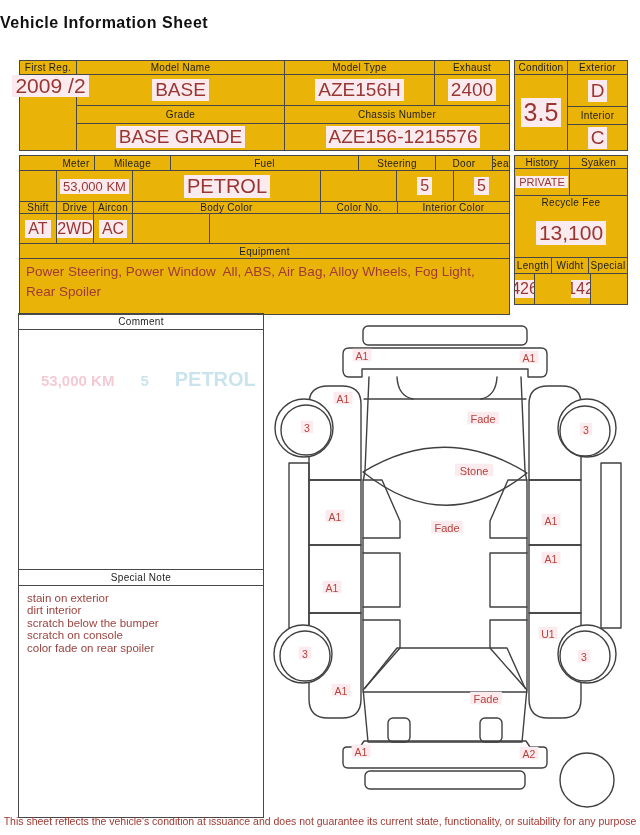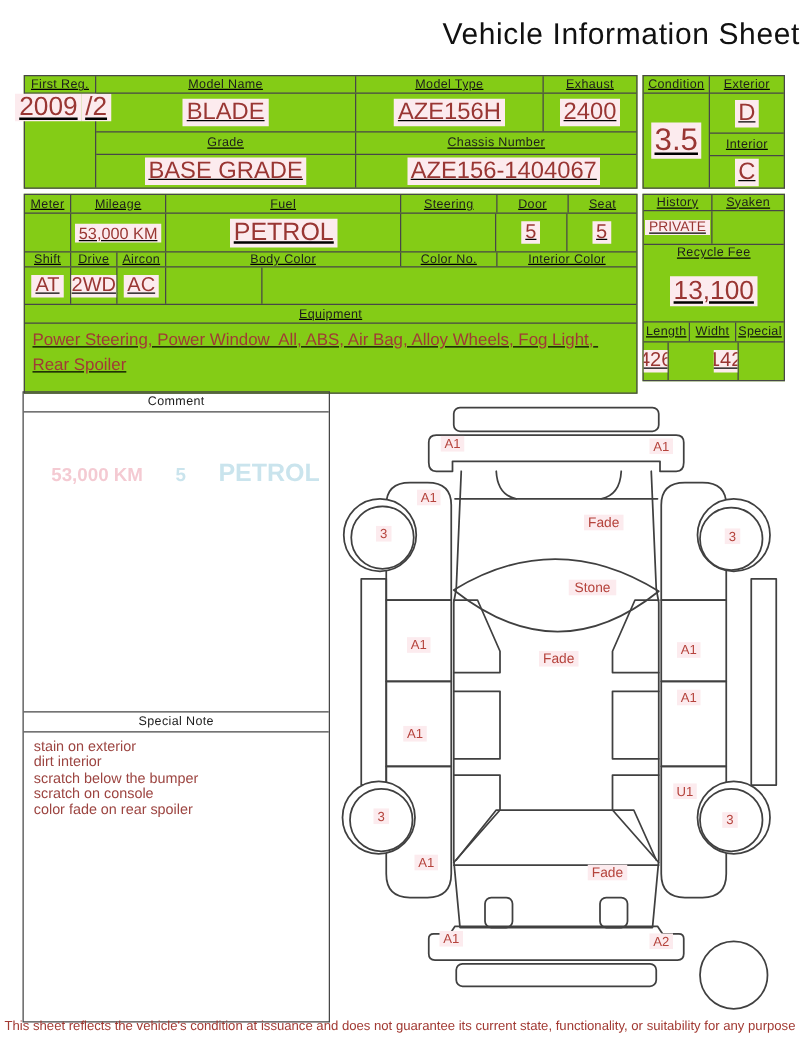--- a/index.html
+++ b/index.html
@@ -1,21 +1,21 @@
 <!DOCTYPE html>
 <html><head>
 <meta charset="utf-8">
 <style>
   html,body{margin:0;padding:0;background:#ffffff;}
   .page{position:relative;width:640px;height:835px;background:#ffffff;
         font-family:"Liberation Sans",sans-serif;overflow:hidden;}
-  .title{position:absolute;left:0;top:14px;width:100%;text-align:right;
-         font-size:24px;font-weight:400;color:#111;letter-spacing:.5px;}
+  .title{position:absolute;left:0;top:14px;width:100%;text-align:left;
+         font-size:16px;font-weight:700;color:#111;letter-spacing:.5px;}
   
-  .tbl{position:absolute;border:1.7px solid #474747;box-sizing:border-box;background:#84cc16;text-decoration:underline;}
+  .tbl{position:absolute;border:1.7px solid #474747;box-sizing:border-box;background:#eab308;}
   .row{display:flex;box-sizing:border-box;}
   .c{box-sizing:border-box;display:flex;align-items:center;justify-content:center;
      overflow:hidden;white-space:nowrap;}
   .br{border-right:1.3px solid #474747;}
   .bb{border-bottom:1.3px solid #474747;}
   .bt{border-top:1.3px solid #474747;}
   .hdr{font-size:10px;color:#1d1d1d;letter-spacing:.3px;}
   .red{color:#993633;}
   .hl{background:#fcebee;padding:0 3px;white-space:nowrap;}
   .v13{font-size:13px;} .v16{font-size:16px;} .v19{font-size:19px;}
@@ -57,39 +57,39 @@
       </div>
     </div>
     <div class="colflex" style="width:434px;">
       <div class="row bb" style="height:14px;">
         <div class="c hdr br" style="width:208px;">Model Name</div>
         <div class="c hdr br" style="width:150px;">Model Type</div>
         <div class="c hdr" style="flex:1;">Exhaust</div>
       </div>
       <div class="row bb" style="height:32px;">
         <div class="c red v19 br" style="width:208px;">
-            <span class="hl">BLADE</span>
+            <span class="hl">BASE</span>
           </div>
         <div class="c red v19 br" style="width:150px;">
             <span class="hl">AZE156H</span>
           </div>
         <div class="c red v19" style="flex:1;">
             <span class="hl">2400</span>
           </div>
       </div>
       <div class="row bb" style="height:18px;">
         <div class="c hdr br" style="width:208px;">Grade</div>
         <div class="c hdr" style="flex:1;">Chassis Number</div>
       </div>
       <div class="row" style="height:27px;gap:12px;">
         <div class="c red v19 br" style="width:208px;">
             <span class="hl">BASE GRADE</span>
           </div>
         <div class="c red v19" style="flex:1;">
-            <span class="hl">AZE156-1404067</span>
+            <span class="hl">AZE156-1215576</span>
           </div>
       </div>
     </div>
   </div>
 
   <div class="tbl" style="left:514px;top:60px;width:114px;height:91px;display:flex;">
     <div class="colflex br" style="width:53px;">
       <div class="c hdr bb" style="height:14px;">Condition</div>
       <div class="c red v25" style="flex:1;">
           <span class="hl">3.5</span>
@@ -102,21 +102,21 @@
         </div>
       <div class="c hdr bb" style="height:18px;">Interior</div>
       <div class="c red v19" style="flex:1;">
           <span class="hl">C</span>
         </div>
     </div>
   </div>
 
   <div class="tbl colflex" style="left:19px;top:155px;width:491px;height:160px;">
     <div class="row bb" style="height:15px;">
-      <div class="c hdr br" style="width:37px;">Meter</div>
+      <div class="c hdr br" style="width:37px;margin-left:38px;">Meter</div>
       <div class="c hdr br" style="width:76px;">Mileage</div>
       <div class="c hdr br" style="width:188px;">Fuel</div>
       <div class="c hdr br" style="width:77px;">Steering</div>
       <div class="c hdr br" style="width:57px;">Door</div>
       <div class="c hdr" style="flex:1;">Seat</div>
     </div>
     <div class="row bb" style="height:31px;">
       <div class="c br" style="width:37px;"></div>
       <div class="c red v13 br" style="width:76px;">
           <span class="hl">53,000 KM</span>

